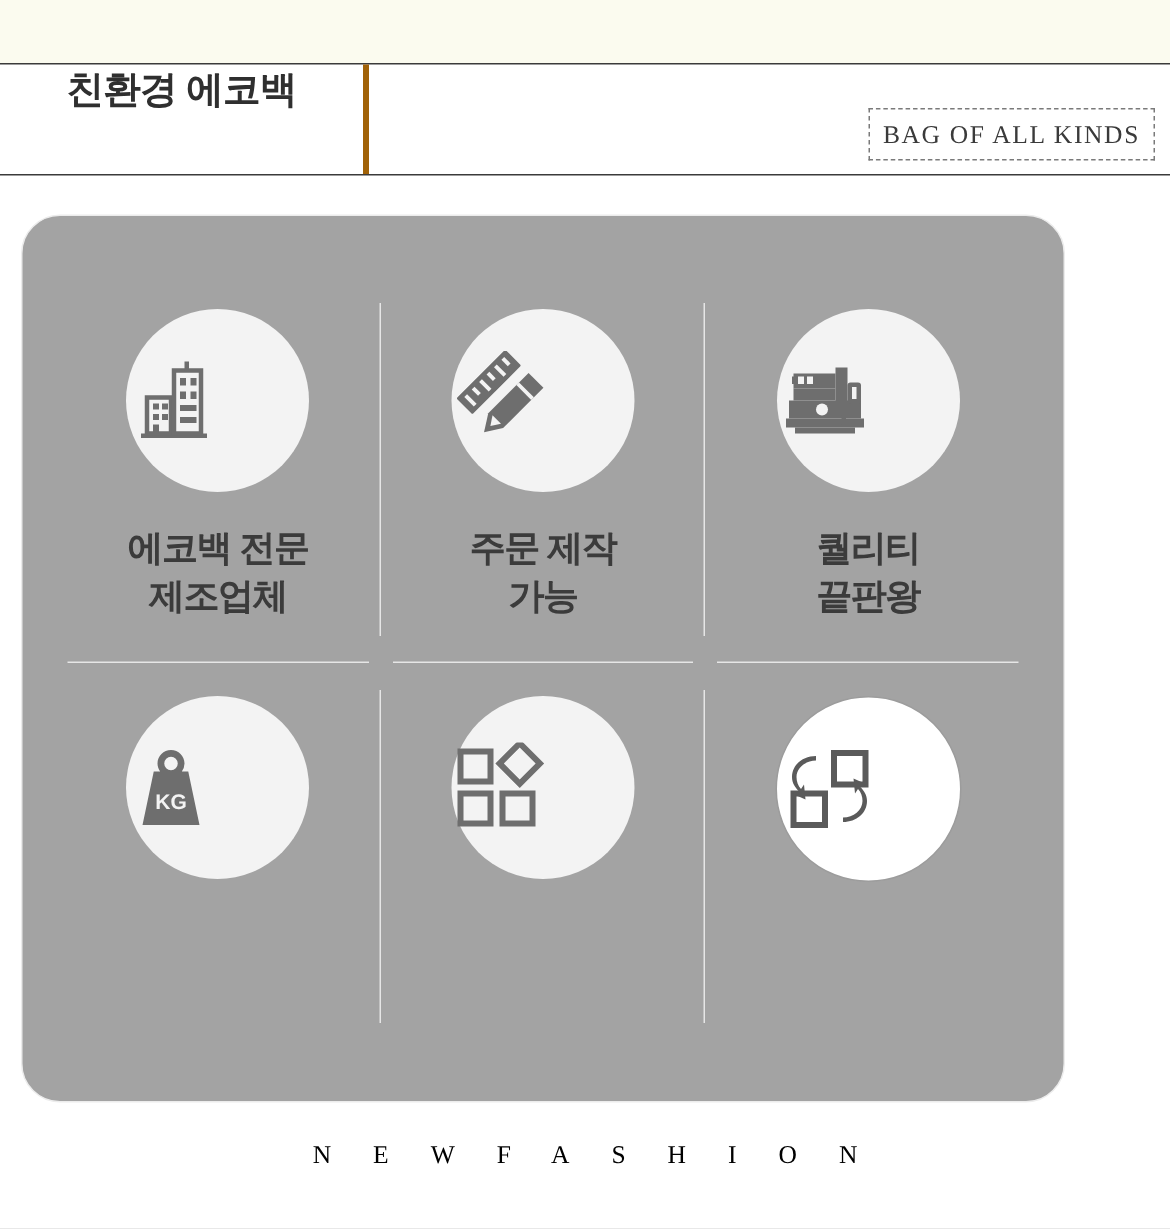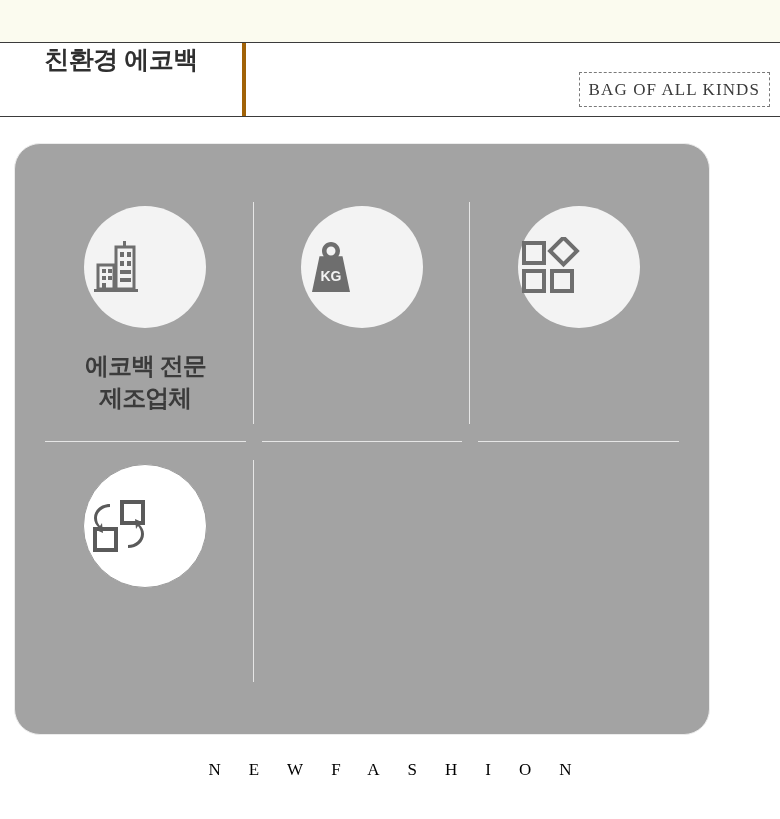--- a/index.html
+++ b/index.html
@@ -219,21 +219,68 @@
               <rect x="36" y="35" width="11" height="4"></rect>
               <rect x="36" y="43" width="11" height="4"></rect>
               <rect x="39" y="6" width="3" height="6"></rect>
             </svg>
           </span>
         </div>
         <div class="cell-label">에코백 전문
 제조업체</div>
       </div>
 
-
+      <div class="cell">
+        <div class="icon-circle">
+          <span>
+            <svg width="66" height="66" viewBox="0 0 66 66">
+              <g fill="#6e6e6e">
+                <g transform="rotate(45 33 33)">
+                  <rect x="11" y="7" width="15" height="46" rx="1"></rect>
+                  <rect x="14" y="11" width="6" height="2.6" fill="#f3f3f3"></rect>
+                  <rect x="14" y="18" width="9" height="2.6" fill="#f3f3f3"></rect>
+                  <rect x="14" y="25" width="6" height="2.6" fill="#f3f3f3"></rect>
+                  <rect x="14" y="32" width="9" height="2.6" fill="#f3f3f3"></rect>
+                  <rect x="14" y="39" width="6" height="2.6" fill="#f3f3f3"></rect>
+                  <rect x="14" y="46" width="9" height="2.6" fill="#f3f3f3"></rect>
+                  <path d="M33 7h14v38l-7 11-7-11z"></path>
+                  <path d="M33 16h14v2.5h-14z" fill="#f3f3f3"></path>
+                  <path d="M40 50l-4-6h8z" fill="#f3f3f3"></path>
+                </g>
+              </g>
+            </svg>
+          </span>
+        </div>
+        <div class="cell-label">주문 제작
+가능</div>
+      </div>
+
+      <div class="cell">
+        <div class="icon-circle">
+          <span>
+            <svg width="66" height="64" viewBox="0 0 66 64" fill="#6e6e6e">
+              <path d="M10 16h14v5H10z"></path>
+              <path d="M11 14h28v10H11z"></path>
+              <rect x="14" y="16" width="4" height="5" fill="#f3f3f3"></rect>
+              <rect x="20" y="16" width="4" height="5" fill="#f3f3f3"></rect>
+              <path d="M39 10h8v32h-8z"></path>
+              <path d="M11 24h28v8H11z"></path>
+              <path d="M8 32h48v12H8z"></path>
+              <circle cx="30" cy="38" r="4" fill="#f3f3f3"></circle>
+              <path d="M6 44h52v6H6z"></path>
+              <path d="M12 50h40v4H12z"></path>
+              <rect x="47" y="20" width="9" height="14" rx="2"></rect>
+              <rect x="50" y="23" width="3" height="8" fill="#f3f3f3"></rect>
+              <path d="M43 42h3v6h-3z"></path>
+            </svg>
+          </span>
+        </div>
+        <div class="cell-label">퀄리티
+끝판왕</div>
+      </div>
 
       <div class="cell">
         <div class="icon-circle">
           <span>
             <svg width="60" height="62" viewBox="0 0 60 62">
               <path d="M30 6c-5 0-9 4-9 9 0 2 .7 3.9 1.8 5.3h-4.3L11 56h38l-7.5-35.7h-4.3A8.9 8.9 0 0 0 39 15c0-5-4-9-9-9zm0 4.5a4.5 4.5 0 1 1 0 9 4.5 4.5 0 0 1 0-9z" fill="#6e6e6e"></path>
               <text x="30" y="45" font-family="Liberation Sans, sans-serif" font-size="14" font-weight="bold" fill="#f3f3f3" text-anchor="middle">KG</text>
             </svg>
           </span>
         </div>

